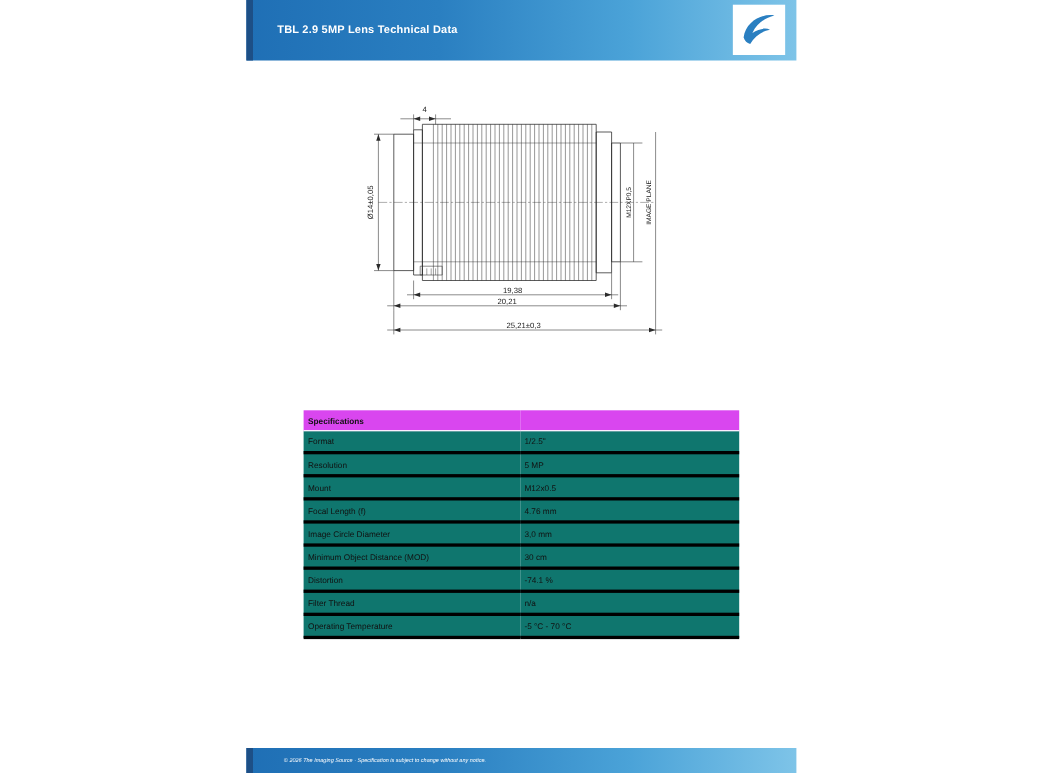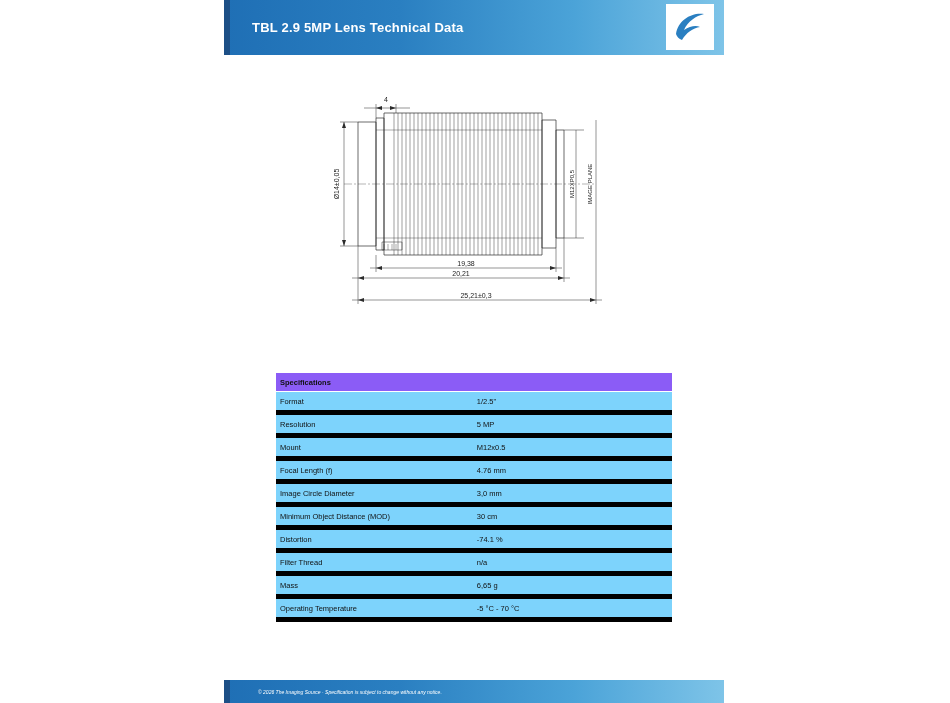--- a/index.html
+++ b/index.html
@@ -29,21 +29,21 @@
   .header-bar-accent {
     position: absolute;
     left: 0;
     top: 0;
     width: 6px;
     height: 55px;
     background: #1d4f86;
   }
   .header-title {
     color: #ffffff;
-    font-size: 13px;
+    font-size: 10px;
     font-weight: bold;
     margin-left: 28px;
     letter-spacing: 0.2px;
   }
   .logo {
     position: absolute;
     right: 10px;
     top: 4px;
     width: 48px;
     height: 46px;
@@ -70,28 +70,28 @@
     border-collapse: collapse;
     font-size: 7.5px;
   }
   .spec-table td {
     padding: 3px 5px 3px 4px;
     height: 12px;
     vertical-align: middle;
     color: #111111;
   }
   .spec-table tr.head td {
-    background: #8b5cf6;
+    background: #d946ef;
     font-weight: bold;
     font-size: 7.5px;
     border-bottom: 1px solid #ffffff;
   }
   .spec-table tr.row td {
-    background: #7dd3fc;
-    border-bottom: 5px solid #000000;
+    background: #0f766e;
+    border-bottom: 3px solid #000000;
   }
   .spec-table td.label {
     width: 196px;
   }
   .spec-table td.value {
     width: 200px;
   }
 
   
   .footer {
@@ -299,24 +299,20 @@
       </tr>
       <tr class="row">
         <td class="label">Distortion</td>
         <td class="value">-74.1 %</td>
       </tr>
       <tr class="row">
         <td class="label">Filter Thread</td>
         <td class="value">n/a</td>
       </tr>
       <tr class="row">
-        <td class="label">Mass</td>
-        <td class="value">6,65 g</td>
-      </tr>
-      <tr class="row">
         <td class="label">Operating Temperature</td>
         <td class="value">-5 °C - 70 °C</td>
       </tr>
     </tbody>
 </table>
 
 <div class="footer">
   <div class="footer-bar-accent"></div>
   <div class="footer-text">© 2026 The Imaging Source  ·  Specification is subject to change without any notice.</div>
 </div>

